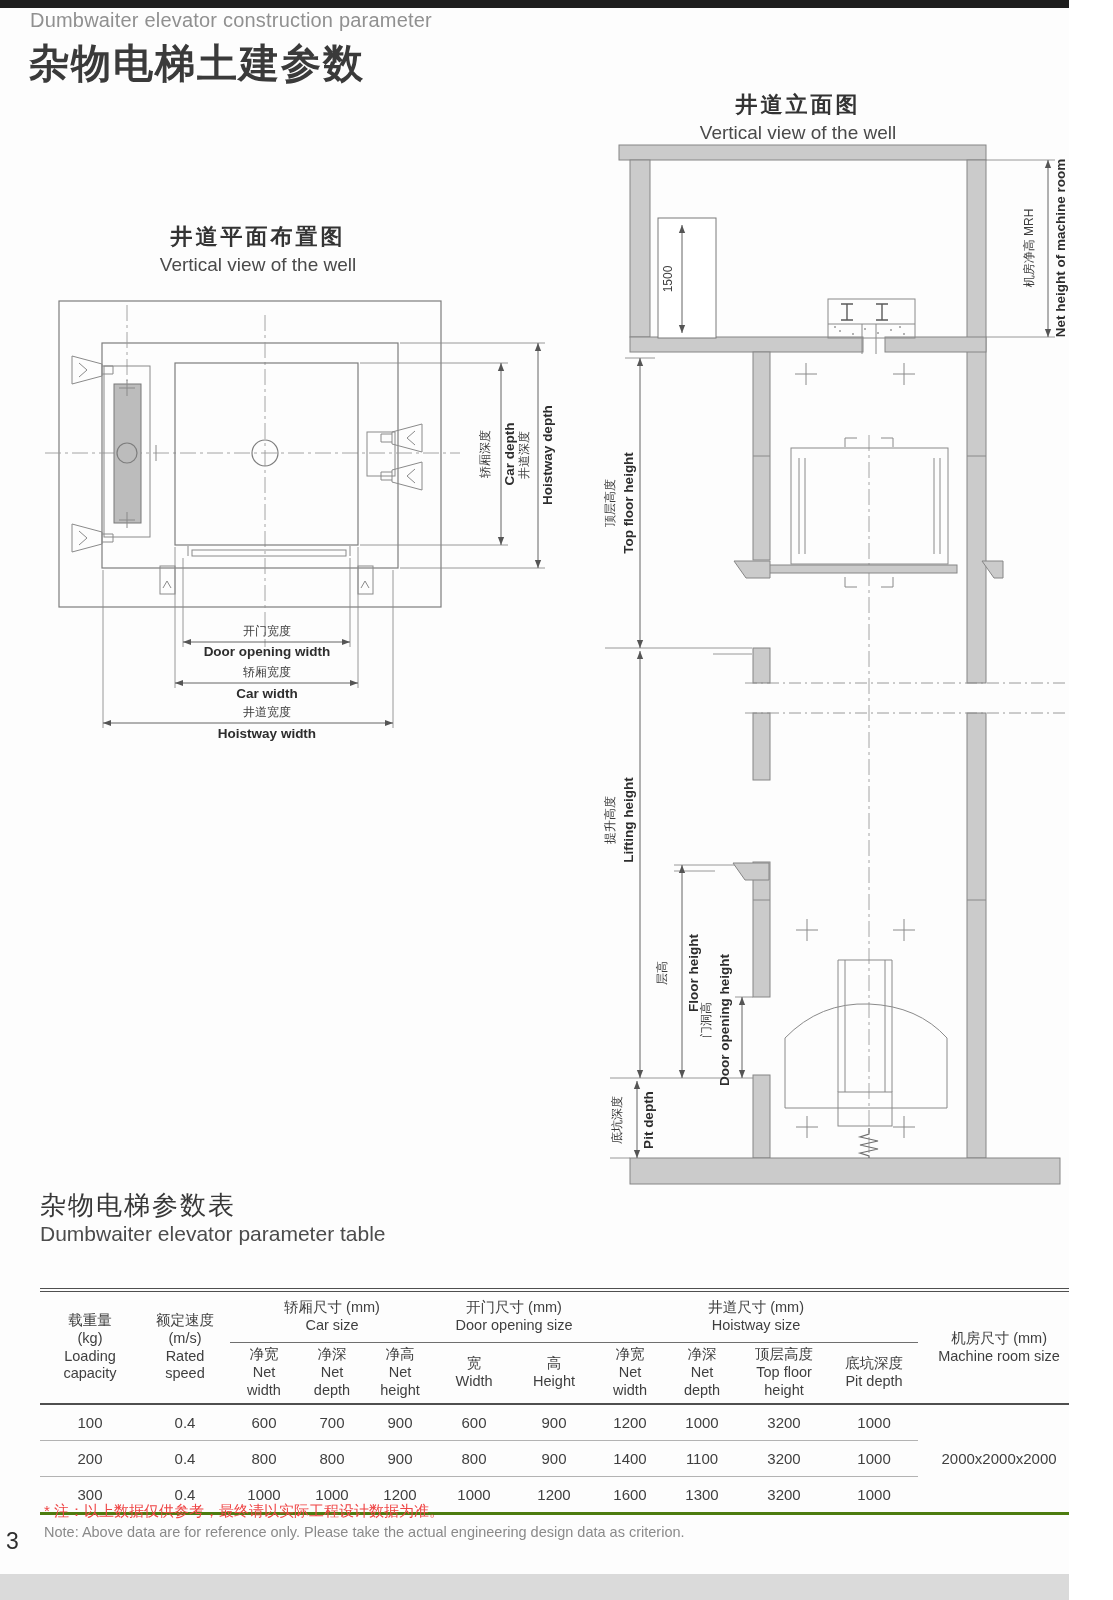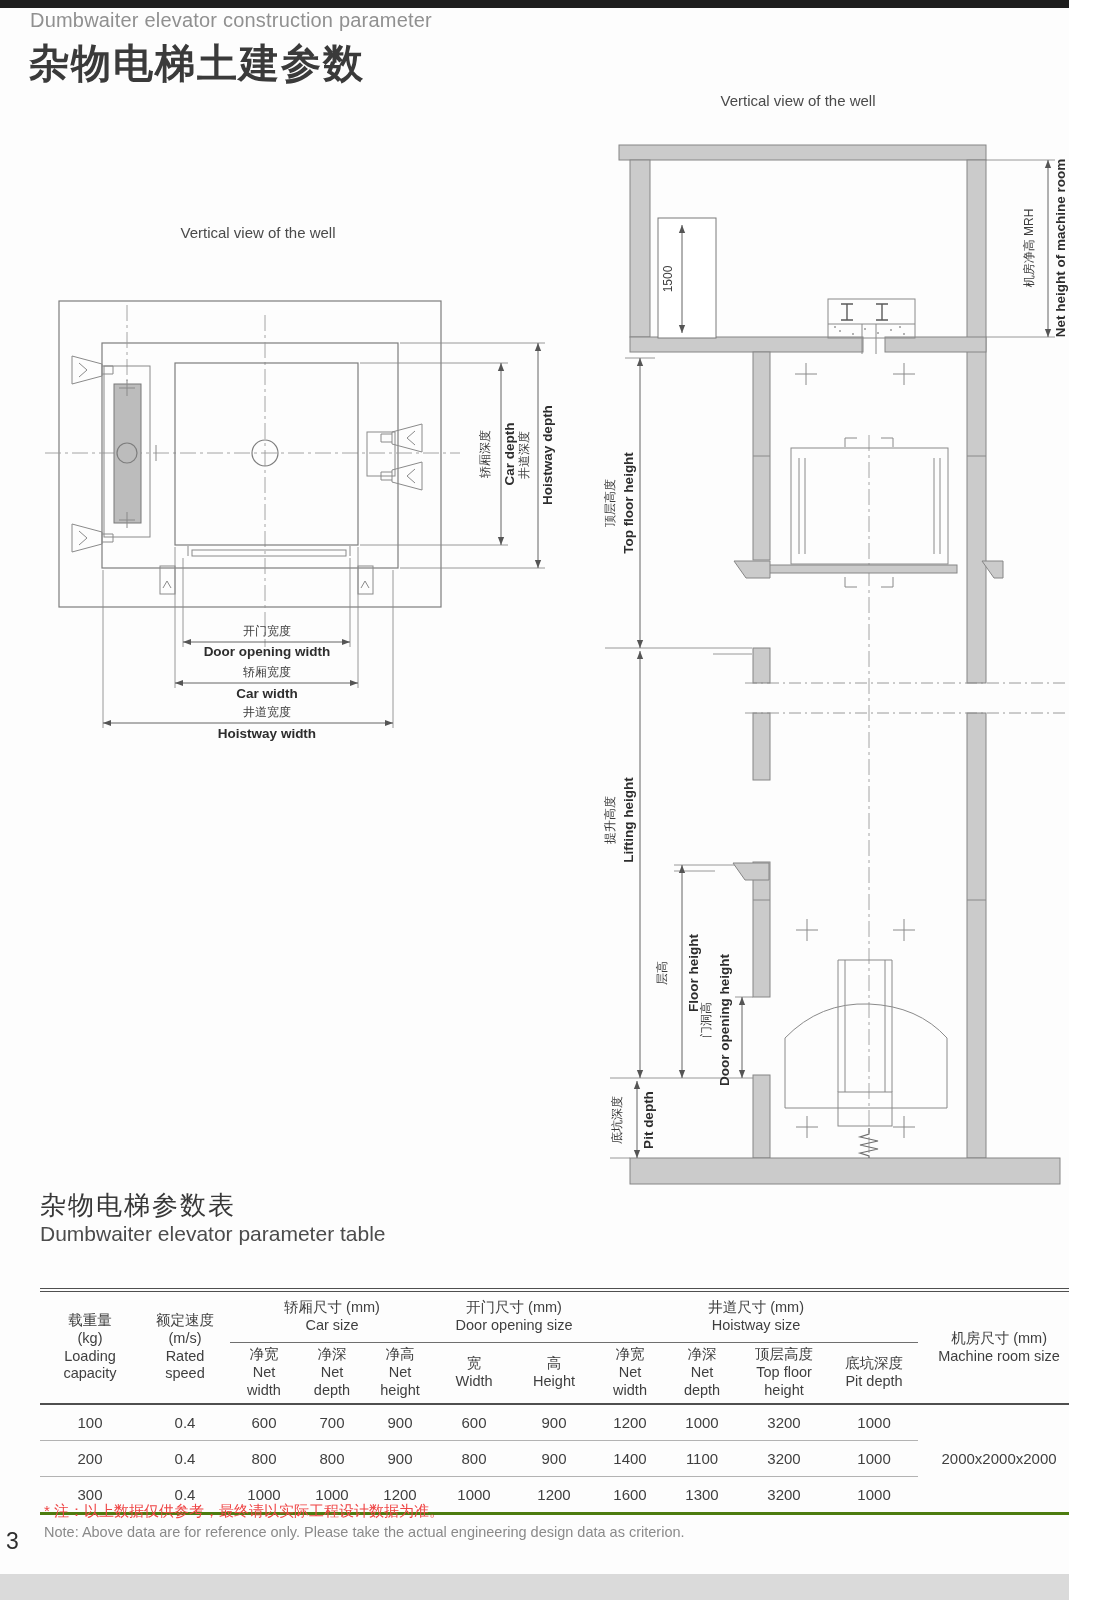--- a/index.html
+++ b/index.html
@@ -4,21 +4,21 @@
 <style>
   html,body{margin:0;padding:0;background:#fff;}
   body{font-family:"Liberation Sans","DejaVu Sans",sans-serif;color:#3c3c3c;}
   #page{position:relative;width:1069px;height:1600px;background:#fdfdfd;overflow:hidden;}
   .abs{position:absolute;}
   #topbar{left:0;top:0;width:1113px;height:8px;background:#1e1e1e;}
   #hdr-en{left:30px;top:9px;font-size:20px;color:#909090;letter-spacing:.2px;}
   #hdr-zh{left:29px;top:36px;font-size:40px;font-weight:bold;color:#3a3a3a;letter-spacing:2px;}
   .dwg-title{width:340px;text-align:center;}
   .dwg-title .zh{font-size:22px;font-weight:bold;color:#333;letter-spacing:3px;}
-  .dwg-title .en{font-size:15px;color:#4a4a4a;margin-top:2px;}
+  .dwg-title .en{font-size:19px;color:#4a4a4a;margin-top:2px;}
   #tbl-title-zh{left:40px;top:1188px;font-size:26px;font-weight:normal;color:#383838;letter-spacing:2px;}
   #tbl-title-en{left:40px;top:1222px;font-size:21px;color:#4c4c4c;}
   
   .ln{fill:none;stroke:#7d7d7d;stroke-width:1.2;}
   .ln2{fill:none;stroke:#8a8a8a;stroke-width:1;}
   .wall{fill:#cbcbcb;stroke:#868686;stroke-width:1;}
   .cl{fill:none;stroke:#9a9a9a;stroke-width:.9;stroke-dasharray:16 4 3 4;}
   .brk{fill:none;stroke:#8f8f8f;stroke-width:.9;stroke-dasharray:12 4 2 4;}
   .dim{fill:none;stroke:#646464;stroke-width:1;}
   .ext{fill:none;stroke:#8c8c8c;stroke-width:.9;}
@@ -45,20 +45,21 @@
 </style>
 </head>
 <body>
 
 <div id="page">
   <div id="topbar" class="abs"></div>
   <div id="hdr-en" class="abs">Dumbwaiter elevator construction parameter</div>
   <div id="hdr-zh" class="abs">杂物电梯土建参数</div>
 
   <div class="abs dwg-title" style="left:88px;top:222px;">
+    <div class="zh">井道平面布置图</div>
     <div class="en">Vertical view of the well</div>
   </div>
 
   <svg class="abs" style="left:30px;top:295px;" width="545" height="450" viewBox="0 0 545 450">
     <defs>
       <marker id="ar" viewBox="0 0 10 10" refX="9" refY="5" markerWidth="9" markerHeight="9" orient="auto-start-reverse">
           <path d="M0,1.5 L9,5 L0,8.5 Z" fill="#555"></path>
         </marker>
       <g id="tr">
         <path class="ln2" d="M0,1 L30,9 L30,21 L0,29 Z"></path>
@@ -133,20 +134,21 @@
       <line class="dim" x1="471" y1="68" x2="471" y2="250" marker-start="url(#ar)" marker-end="url(#ar)"></line>
       <text class="tzh" text-anchor="middle" transform="rotate(-90 459 159)" x="459" y="159">轿厢深度</text>
       <text class="ten" text-anchor="middle" transform="rotate(-90 484 159)" x="484" y="159">Car depth</text>
       <line class="dim" x1="508" y1="48" x2="508" y2="273" marker-start="url(#ar)" marker-end="url(#ar)"></line>
       <text class="tzh" text-anchor="middle" transform="rotate(-90 498 160)" x="498" y="160">井道深度</text>
       <text class="ten" text-anchor="middle" transform="rotate(-90 522 160)" x="522" y="160">Hoistway depth</text>
     </g>
   </svg>
 
   <div class="abs dwg-title" style="left:628px;top:90px;">
+    <div class="zh">井道立面图</div>
     <div class="en">Vertical view of the well</div>
   </div>
 
   <svg class="abs" style="left:595px;top:140px;" width="495" height="1055" viewBox="0 0 495 1055">
     <defs>
       <marker id="ar2" viewBox="0 0 10 10" refX="9" refY="5" markerWidth="9" markerHeight="9" orient="auto-start-reverse">
           <path d="M0,1.5 L9,5 L0,8.5 Z" fill="#555"></path>
         </marker>
       <g id="plus">
           <path d="M-11,0 H11 M0,-11 V11" stroke="#8a8a8a" stroke-width="1" fill="none"></path>

